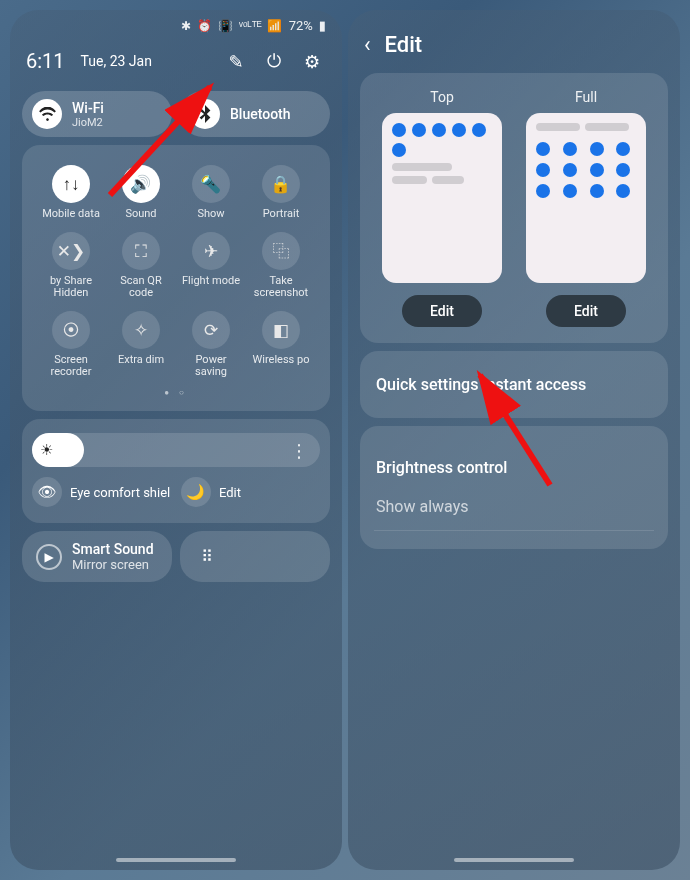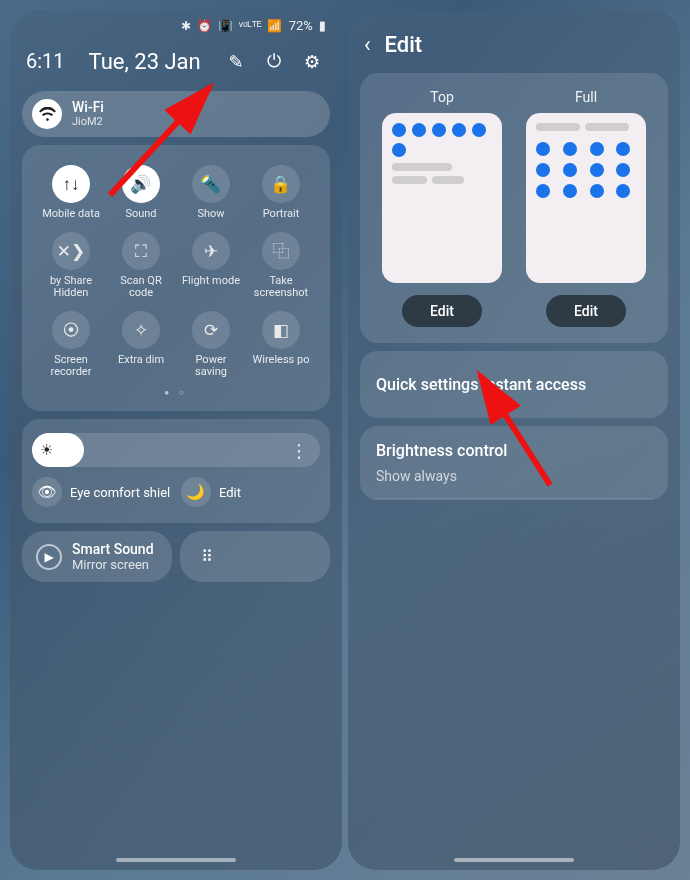--- a/index.html
+++ b/index.html
@@ -4,26 +4,26 @@
 <style>
   *{box-sizing:border-box;margin:0;padding:0;font-family:-apple-system,Roboto,Arial,sans-serif}
   body{width:690px;height:880px;background:linear-gradient(135deg,#4a6b8a 0%,#3a5a7a 30%,#5a7a95 60%,#6b8195 100%);position:relative;overflow:hidden}
   .phone{position:absolute;top:10px;height:860px;width:332px;border-radius:28px;background:linear-gradient(160deg,rgba(70,95,120,.5) 0%,rgba(60,80,100,.6) 100%);overflow:hidden;color:#fff}
   .phone.left{left:10px}
   .phone.right{left:348px}
   .statusbar{display:flex;justify-content:flex-end;align-items:center;gap:6px;padding:8px 16px;font-size:13px;opacity:.9}
   .statusbar .sico{font-size:12px}
   .hdr{display:flex;align-items:center;padding:6px 16px 10px}
   .hdr .time{font-size:20px;font-weight:400}
-  .hdr .date{font-size:22px;margin-left:24px}
+  .hdr .date{font-size:14px;margin-left:16px}
   .hdr .spacer{flex:1}
   .hicon{width:28px;height:28px;display:flex;align-items:center;justify-content:center;font-size:18px;margin-left:10px;cursor:pointer}
   .card{background:rgba(255,255,255,.12);border-radius:18px;margin:8px 12px;padding:10px}
   .pillrow{display:flex;gap:8px;margin:6px 12px}
-  .pill{flex:1;background:rgba(255,255,255,.18);border-radius:24px;display:flex;align-items:flex-start;padding:8px 10px;cursor:pointer}
+  .pill{flex:1;background:rgba(255,255,255,.18);border-radius:24px;display:flex;align-items:center;padding:8px 10px;cursor:pointer}
   .pill .piconW{width:30px;height:30px;border-radius:50%;background:#fff;color:#222;display:flex;align-items:center;justify-content:center;font-size:16px;margin-right:10px}
   .pill .pt{font-size:14px;font-weight:500}
   .pill .ps{font-size:11px;opacity:.8}
   .qgrid{display:grid;grid-template-columns:repeat(4,1fr);gap:4px 0;text-align:center;padding:6px 4px}
   .qitem{display:flex;flex-direction:column;align-items:center;padding:4px 0;cursor:pointer}
   .qicon{width:38px;height:38px;border-radius:50%;display:flex;align-items:center;justify-content:center;font-size:17px;margin-bottom:5px}
   .qicon.on{background:#fff;color:#222}
   .qicon.off{background:rgba(255,255,255,.14);color:#e8e8e8}
   .qlabel{font-size:11px;line-height:1.1;opacity:.85;max-width:62px}
   .dots{text-align:center;font-size:8px;opacity:.6;letter-spacing:4px;padding-bottom:4px}
@@ -50,21 +50,21 @@
   .prevlabel{font-size:14px;opacity:.9;margin-bottom:8px}
   .prevcard{width:120px;height:170px;background:#f3eef2;border-radius:14px;padding:10px;position:relative}
   .dotsrow{display:flex;gap:6px;margin-bottom:6px;flex-wrap:wrap}
   .bdot{width:14px;height:14px;border-radius:50%;background:#1a73e8}
   .gbar{height:8px;background:#d0cdd1;border-radius:4px;margin-bottom:5px}
   .gbar.w1{width:60px}.gbar.w2{width:35px}.gbar.w3{width:32px}
   .fullgrid{display:grid;grid-template-columns:repeat(4,1fr);gap:7px;margin-top:6px}
   .editbtn{margin-top:12px;background:#2e3a44;color:#fff;font-size:14px;font-weight:500;padding:8px 28px;border-radius:18px;cursor:pointer}
   .setrow{padding:14px 6px}
   .setrow .stitle{font-size:16px;font-weight:500}
-  .setrow .ssub{font-size:14px;opacity:.7;margin-top:8px}
+  .setrow .ssub{font-size:16px;opacity:.7;margin-top:20px}
   .divider{height:1px;background:rgba(255,255,255,.12);margin:0 4px}
   
   .arrow{position:absolute;pointer-events:none}
   .arrow svg{overflow:visible}
 </style>
 </head>
 <body>
 
 <div class="phone left">
   <div class="statusbar">
@@ -90,20 +90,30 @@
       <div class="piconW">
         <svg width="17" height="14" viewBox="0 0 24 20">
             <path d="M12 20c1 0 2-1 2-2s-1-2-2-2-2 1-2 2 1 2 2 2zm-6-7c3-3 9-3 12 0l2-2c-4-4-12-4-16 0zm-4-5c6-6 14-6 20 0l2-2C16-3 8-3 0 6z" fill="#222"></path>
           </svg>
       </div>
       <div>
         <div class="pt">Wi-Fi</div>
         <div class="ps">JioM2</div>
       </div>
     </div>
+    <div class="pill">
+      <div class="piconW">
+        <svg width="12" height="18" viewBox="0 0 12 20">
+            <path d="M6 0v8L2 4 0 6l5 4-5 4 2 2 4-4v8l6-6-4-4 4-4z" fill="#222"></path>
+          </svg>
+      </div>
+      <div>
+        <div class="pt">Bluetooth</div>
+      </div>
+    </div>
   </div>
 
   <div class="card">
     <div class="qgrid" id="qgrid">
         <div class="qitem">
           <div class="qicon on">↑↓</div>
           <div class="qlabel">Mobile data</div>
         </div>
         <div class="qitem">
           <div class="qicon on">🔊</div>
@@ -240,21 +250,21 @@
       </div>
     </div>
   </div>
 
   <div class="card">
     <div class="setrow">
       <div class="stitle">Quick settings instant access</div>
     </div>
   </div>
 
-  <div class="card" style="padding:1px 10px">
+  <div class="card" style="padding:18px 10px">
     <div class="setrow">
       <div class="stitle">Brightness control</div>
       <div class="ssub">Show always</div>
     </div>
     <div class="divider"></div>
   </div>
 
   <div class="navbar"></div>
 </div>
 

